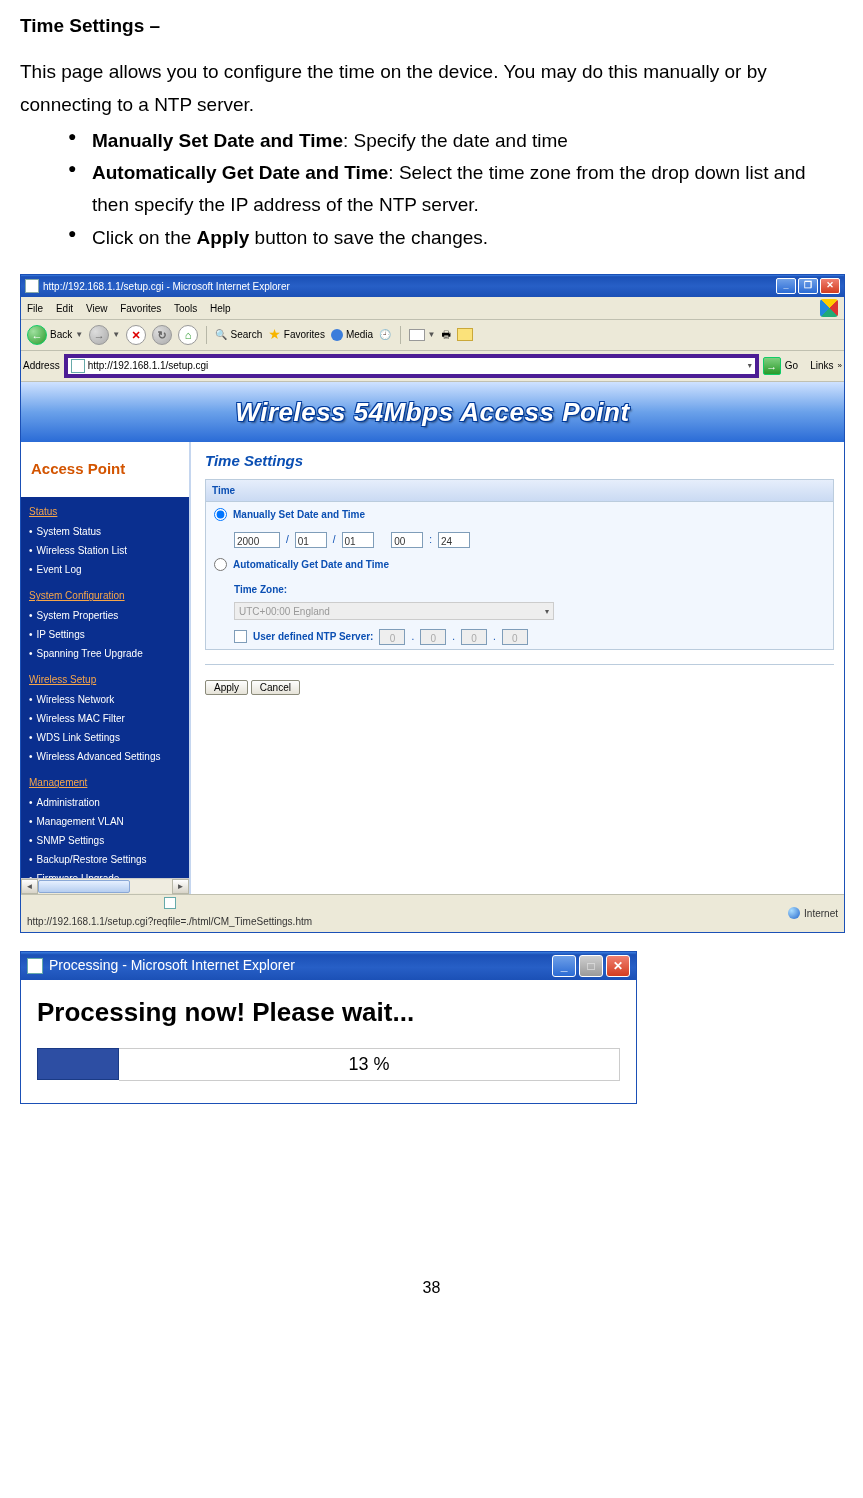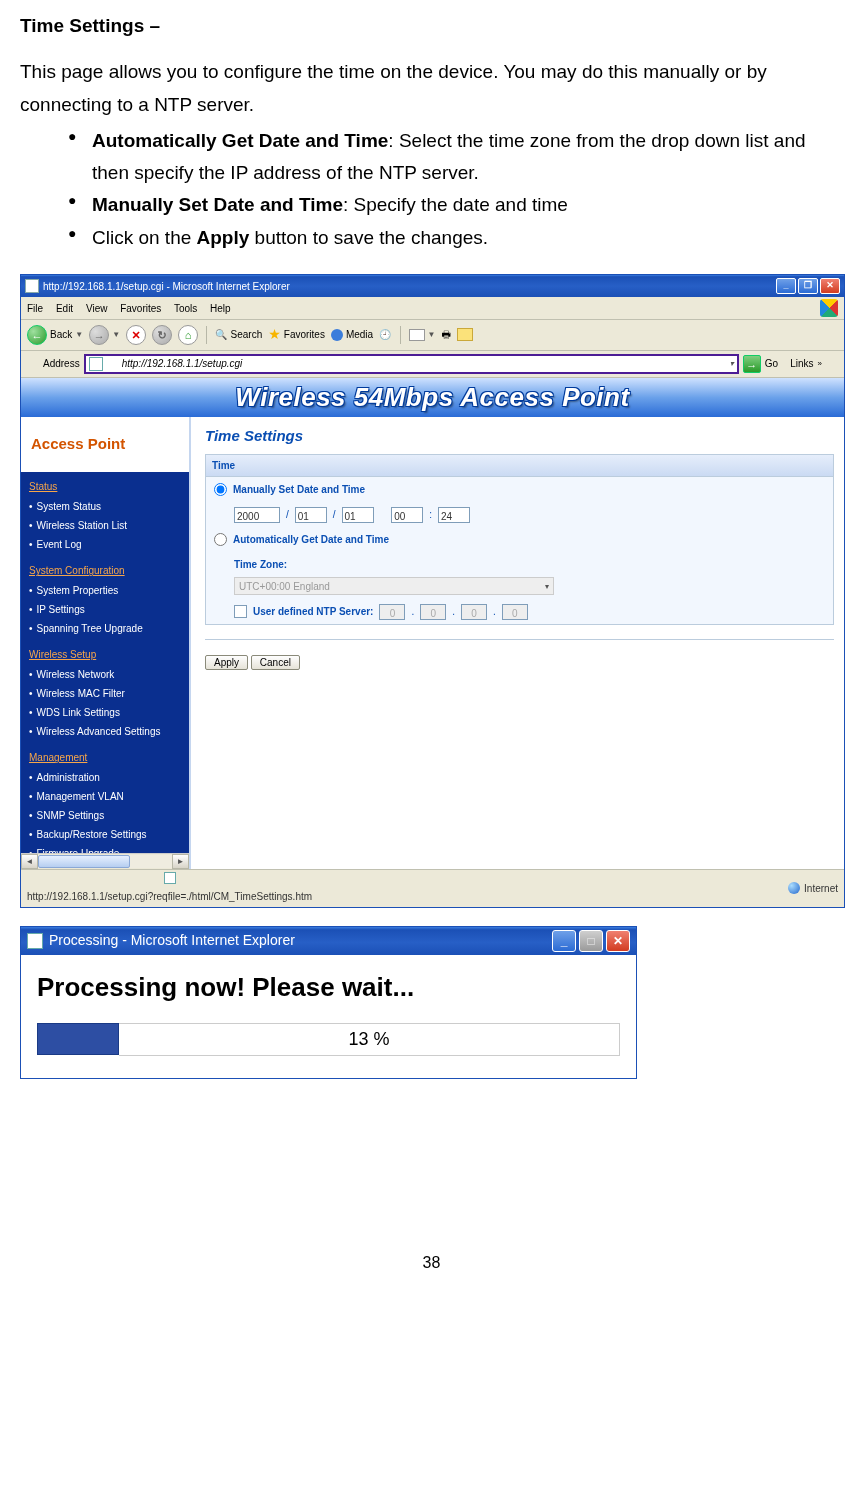--- a/index.html
+++ b/index.html
@@ -99,37 +99,37 @@
   .circ.red   { background:#fff; border:1px solid #999; color:#d00;}
   .circ.home  { background:#fff; border:1px solid #999; color:#2a9a2a;}
   .tsep { width:1px; height:18px; background:#b7b7a7; margin:0 2px; }
   .tbtn .star { color:#f7b500; font-size:14px; }
   .tbtn .media { width:12px;height:12px;border-radius:50%;background:#3b7ddb;display:inline-block;}
   .drop { font-size:8px; color:#555; }
   .tbtn .mail { width:14px;height:10px;background:#fff;border:1px solid #999;display:inline-block;}
   .tbtn .folder { width:14px;height:11px;background:#fbe27a;border:1px solid #caa83a;display:inline-block;}
 
   .ie-addrbar {
-    background:#ece9d8; padding:3px 22px; border-bottom:1px solid #c0c0b0;
+    background:#ece9d8; padding:3px 2px; border-bottom:1px solid #c0c0b0;
     display:flex; align-items:center; gap:4px;
   }
   .ie-addrbar .addr-input {
-    flex:1; height:16px; background:#fff; border:2px solid #4c1d95;
-    display:flex; align-items:center; padding:0 3px; gap:19px;font-style:italic;
+    flex:1; height:16px; background:#fff; border:4px solid #4c1d95;
+    display:flex; align-items:center; padding:0 3px; gap:3px;
   }
   .ie-addrbar .addr-input .page-icon { width:12px;height:12px;background:#fff;border:1px solid #6aa;display:inline-block;}
   .go-btn {
     width:16px;height:16px;background:linear-gradient(#7fcf7f,#2a9a2a);
     border:1px solid #1c6;border-radius:2px;color:#fff;display:flex;align-items:center;justify-content:center;font-size:11px;font-weight:bold;
   }
 
   .ie-content { background:#fff; }
 
   .banner {
-    height:39px;
+    height:60px;
     background: linear-gradient(to bottom, #cfe2ff 0%, #6aa1ea 50%, #2a6bd6 100%);
     display:flex; align-items:center; justify-content:center;
     color:#fff; font-size:26px; font-weight:bold; font-style:italic;
     text-shadow: -1px -1px 0 #003b9c, 1px -1px 0 #003b9c, -1px 1px 0 #003b9c, 1px 1px 0 #003b9c, 2px 2px 2px rgba(0,0,0,.4);
     letter-spacing:0.5px;
   }
 
   .page-body { display:flex; }
   .sidebar {
     width:168px; background:#fff;
@@ -275,24 +275,24 @@
 </style>
 </head>
 <body>
 
 <div class="heading">Time Settings –</div>
 
 <div class="intro">This page allows you to configure the time on the device. You may do this manually or by connecting to a NTP server.</div>
 
 <ul class="bullets">
   <li>
-    <span class="bold">Automatically Get Date and Time</span><span>: Select the time zone from the drop down list and then specify the IP address of the NTP server.</span>
+    <span class="bold">Manually Set Date and Time</span><span>: Specify the date and time</span>
   </li>
   <li>
-    <span class="bold">Manually Set Date and Time</span><span>: Specify the date and time</span>
+    <span class="bold">Automatically Get Date and Time</span><span>: Select the time zone from the drop down list and then specify the IP address of the NTP server.</span>
   </li>
   <li>
     <span>Click on the </span><span class="bold">Apply</span><span> button to save the changes.</span>
   </li>
 </ul>
 
 <div class="ie-window">
   <div class="ie-titlebar">
     <div class="ie-titlebar-left">
       <span class="page-icon"></span>

